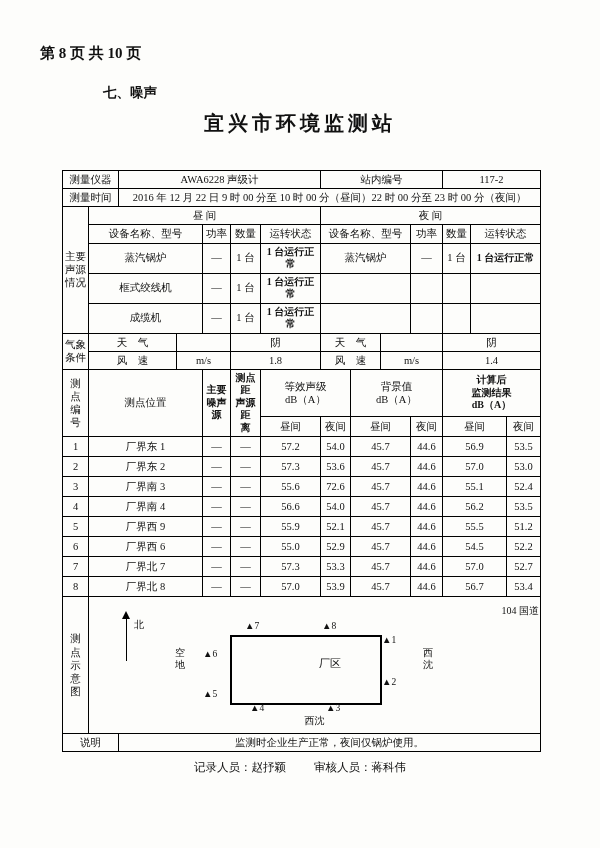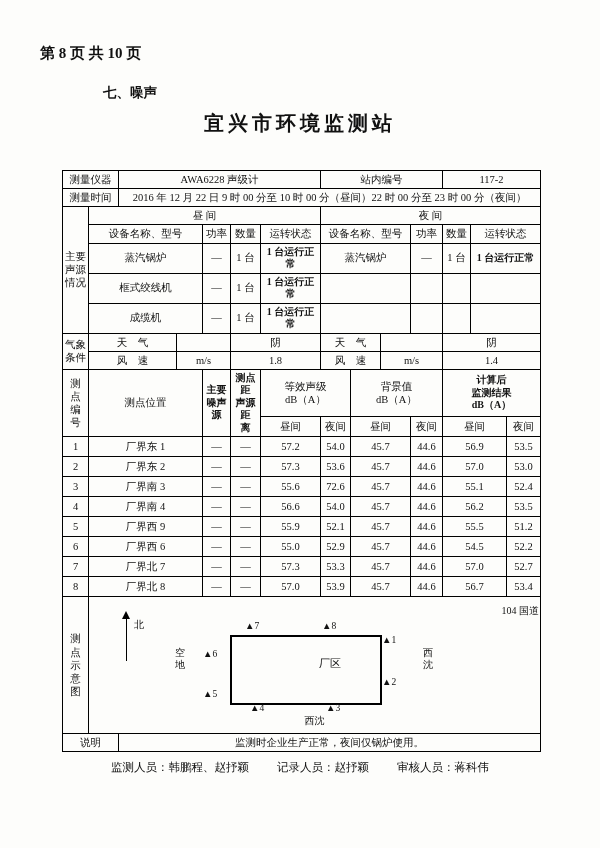--- a/index.html
+++ b/index.html
@@ -475,18 +475,17 @@
     </tr>
 
     <tr>
       <td colspan="2">说明</td>
       <td colspan="13" class="note-cell">监测时企业生产正常，夜间仅锅炉使用。</td>
     </tr>
   </tbody>
     </table>
 
   <div class="footer">
-    <div>监测人员：韩鹏程、赵抒颖</div>
     <div>记录人员：赵抒颖</div>
     <div>审核人员：蒋科伟</div>
   </div>
 
 </div>
 
 </body></html>

